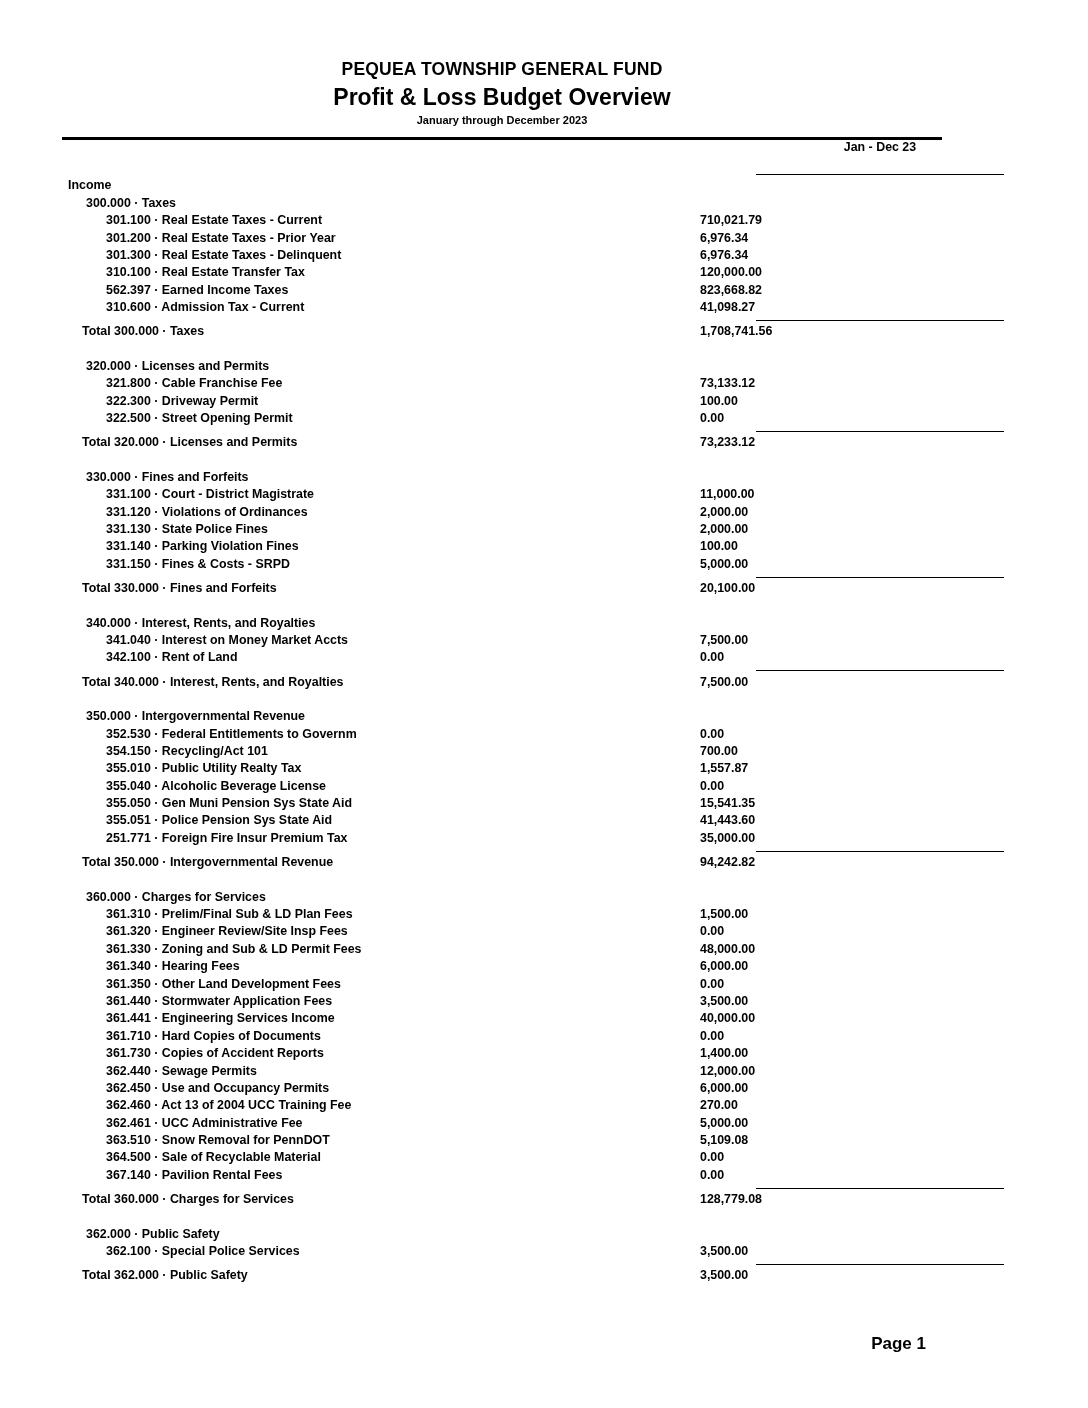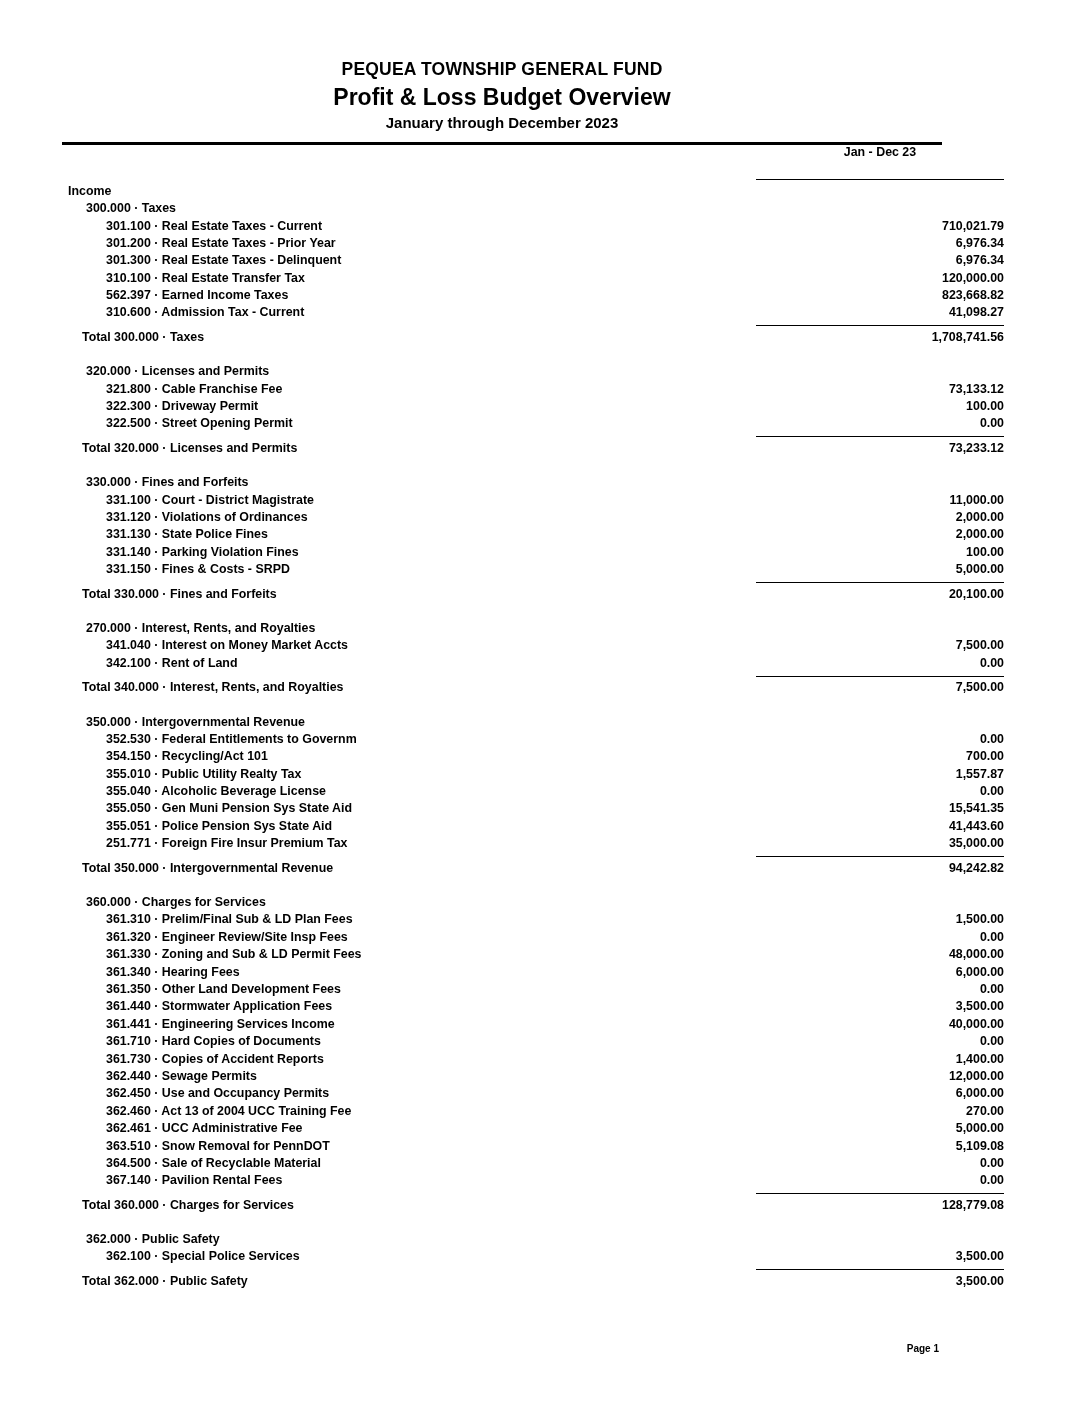--- a/index.html
+++ b/index.html
@@ -32,21 +32,21 @@
     letter-spacing: 0.2px;
     line-height: 1.3;
   }
   .report-title {
     font-size: 23px;
     font-weight: bold;
     line-height: 1.32;
     margin-top: 1px;
   }
   .report-period {
-    font-size: 15px;
+    font-size: 11px;
     font-weight: bold;
     line-height: 1.35;
     margin-top: 1px;
   }
   .header-rule {
     border-top: 3px solid #000;
     margin-top: 9px;
   }
   
   table.report {
@@ -58,21 +58,21 @@
   }
   table.report col.c-label { width: 638px; }
   table.report col.c-amount { width: 326px; }
 
   td {
     padding: 0;
     vertical-align: bottom;
     white-space: nowrap;
   }
   td.amount {
-    text-align: right;
+    text-align: left;
     padding-right: 22px;
   }
   tr.row-line td { height: 17.4px; }
   tr.spacer td { height: 17px; }
 
   
   .colhead-row td {
     height: 34px;
     vertical-align: bottom;
   }
@@ -96,23 +96,23 @@
   .rule-row td { height: 7px; }
   .rule-row .ruleholder {
     border-bottom: 1.4px solid #000;
     margin-left: 56px;
     margin-right: 22px;
     height: 0;
   }
 
   .footer-page {
     position: absolute;
-    right: 65px;
+    right: 78px;
     bottom: 54px;
-    font-size: 10px;
+    font-size: 17px;
     font-weight: bold;
   }
 </style>
 </head>
 <body>
 
 <div class="page">
 
   <div class="report-header">
     <div class="company-name">PEQUEA TOWNSHIP GENERAL FUND</div>
@@ -239,21 +239,21 @@
           </td>
         </tr>
         <tr class="row-line">
           <td class="lvl-total">Total 330.000 · Fines and Forfeits</td>
           <td class="amount">20,100.00</td>
         </tr>
         <tr class="spacer">
           <td colspan="2"></td>
         </tr>
         <tr class="row-line">
-          <td class="lvl1">270.000 · Interest, Rents, and Royalties</td>
+          <td class="lvl1">340.000 · Interest, Rents, and Royalties</td>
           <td class="amount"></td>
         </tr>
         <tr class="row-line">
           <td class="lvl2">341.040 · Interest on Money Market Accts</td>
           <td class="amount">7,500.00</td>
         </tr>
         <tr class="row-line">
           <td class="lvl2">342.100 · Rent of Land</td>
           <td class="amount">0.00</td>
         </tr>

